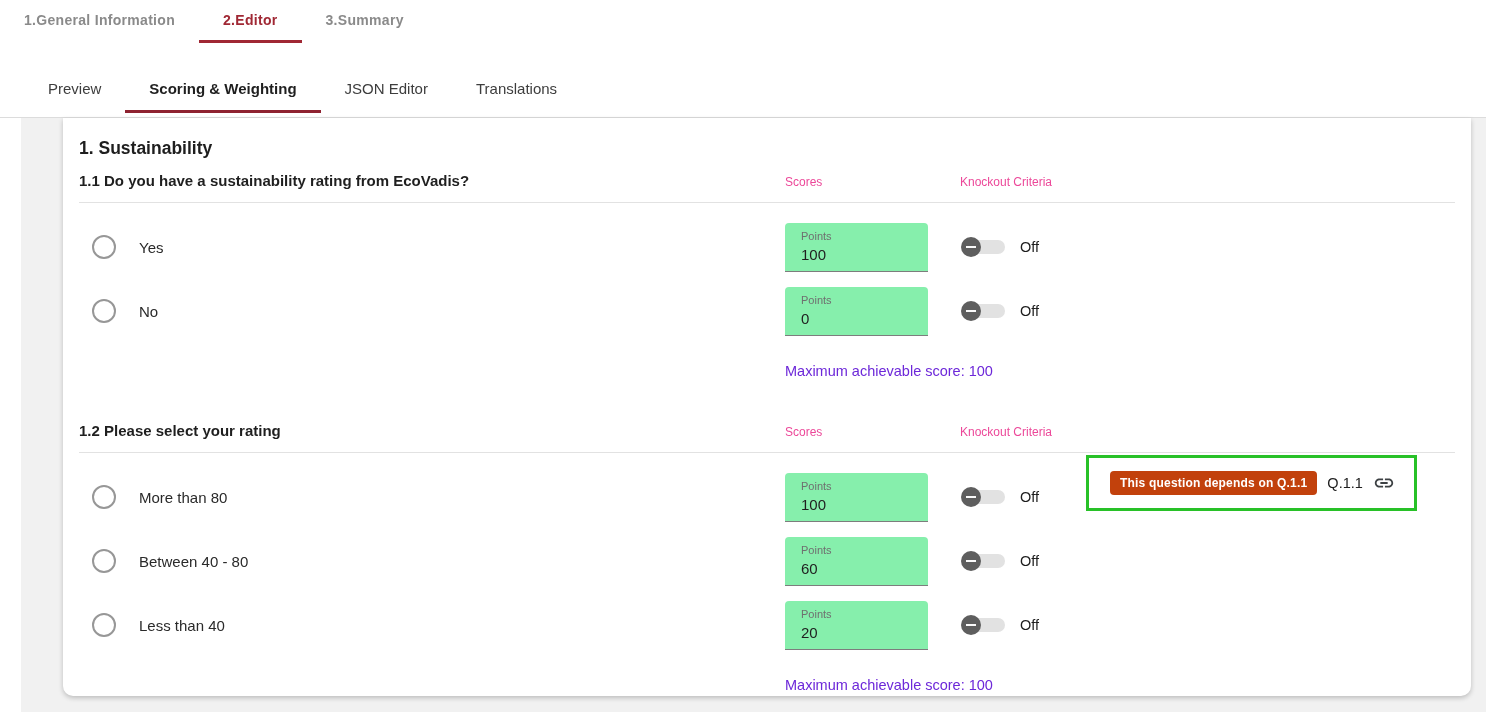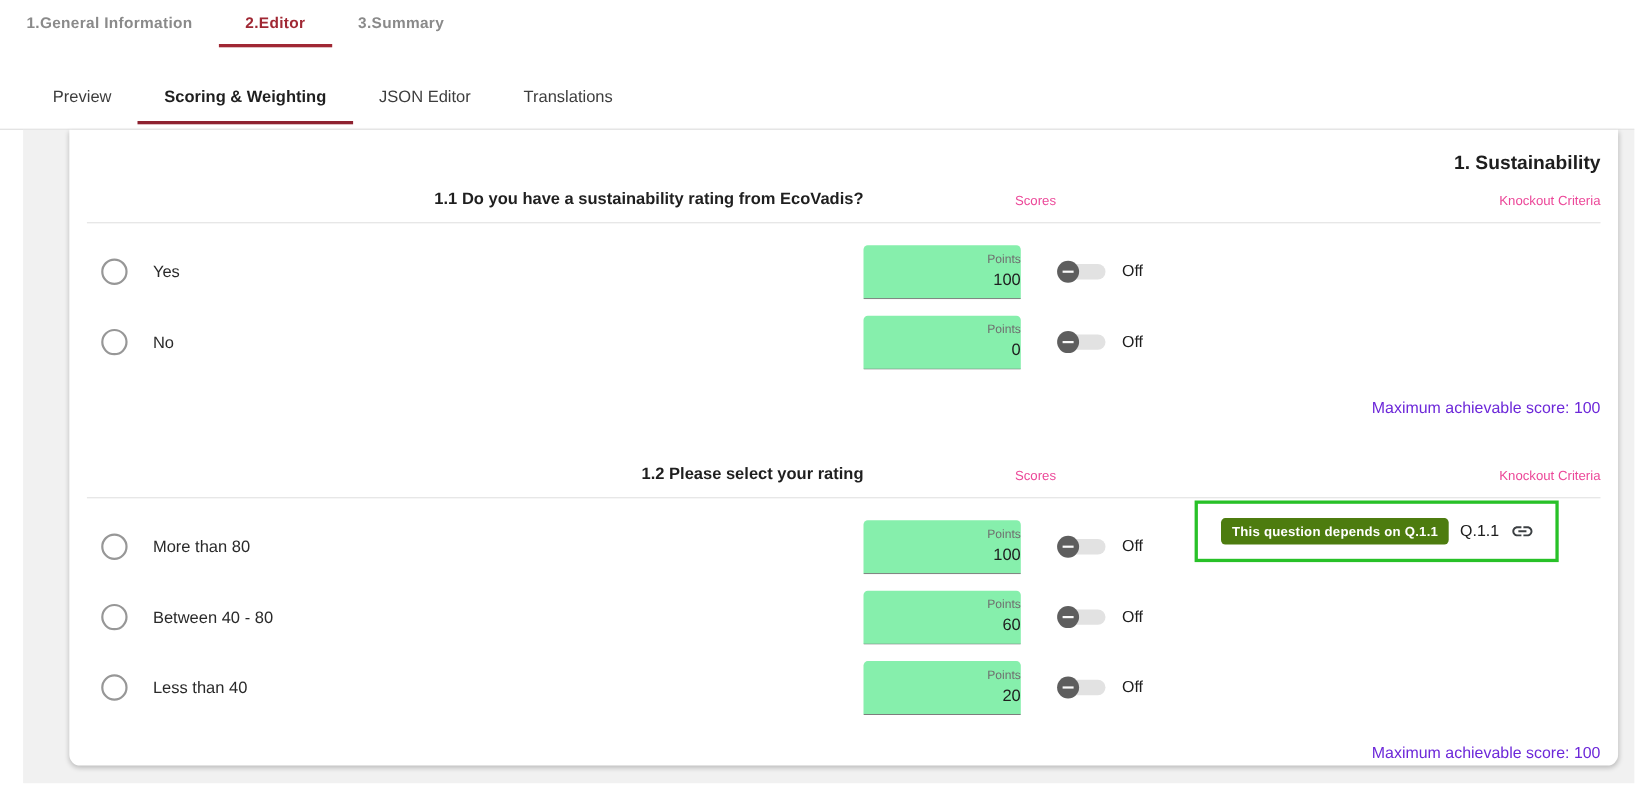--- a/index.html
+++ b/index.html
@@ -11,21 +11,21 @@
   .step.active{color:#a02834;border-bottom-color:#a02834;}
 
   
   .tabbar{display:flex;margin-top:23px;padding-left:24px;border-bottom:1px solid #dcdcdc;background:#fff;}
   .tab{padding:14px 24px 13px;margin-bottom:4px;font-size:15px;color:#3d3d3d;border-bottom:3px solid transparent;cursor:pointer;}
   .tab.active{font-weight:bold;color:#1f1f1f;border-bottom-color:#8e2230;}
 
   
   .main-bg{position:relative;margin-left:21px;height:594px;background:#f1f1f1;}
   .card{position:absolute;left:42px;top:0;width:1408px;height:578px;background:#fff;
-        border-radius:0 0 10px 10px;box-shadow:0 2px 5px rgba(0,0,0,.22);text-align:right;}
+        border-radius:0 0 10px 10px;box-shadow:0 2px 5px rgba(0,0,0,.22);}
 
   .section-title{padding:20px 16px 0;font-size:17.5px;font-weight:bold;color:#1e1e1e;}
 
   .q-header{display:grid;grid-template-columns:706px 175px 1fr;align-items:end;padding:13px 16px 13px;}
   .q-header.second{margin-top:24px;}
   .q-title{font-size:15px;font-weight:bold;color:#1f1f1f;}
   .col-h{font-size:12px;color:#ec4899;}
 
   .divider{border-bottom:1px solid #e2e2e2;margin:0 16px;}
 
@@ -46,21 +46,21 @@
   .switch .thumb{position:absolute;left:0;top:0;width:20px;height:20px;border-radius:50%;background:#5e5e5e;
                  display:flex;align-items:center;justify-content:center;}
   .switch .thumb::after{content:"";display:block;width:10px;height:2px;background:#fafafa;}
   .off-label{font-size:14.5px;color:#1d1d1d;}
 
   .max-score{margin:20px 0 0 706px;height:22px;font-size:14.5px;color:#6d28d9;}
 
   
   .dep-box{position:absolute;top:2px;left:1023px;width:304px;height:50px;border:3px solid #28c128;
            background:#fff;display:flex;align-items:center;gap:10px;padding-left:21px;box-sizing:content-box;}
-  .dep-chip{background:#4d7c0f;color:#fff;font-size:12px;font-weight:bold;letter-spacing:.2px;
+  .dep-chip{background:#c2410c;color:#fff;font-size:12px;font-weight:bold;letter-spacing:.2px;
             padding:5px 10px;border-radius:4px;white-space:nowrap;}
   .dep-ref{font-size:14.5px;color:#202020;}
   .link-icon{width:22px;height:22px;display:inline-flex;cursor:pointer;}
   .link-icon svg{width:22px;height:22px;fill:#3c4043;}
 </style>
 </head>
 <body>
 
 <div class="stepper">
   <div class="step">1.General Information</div>

